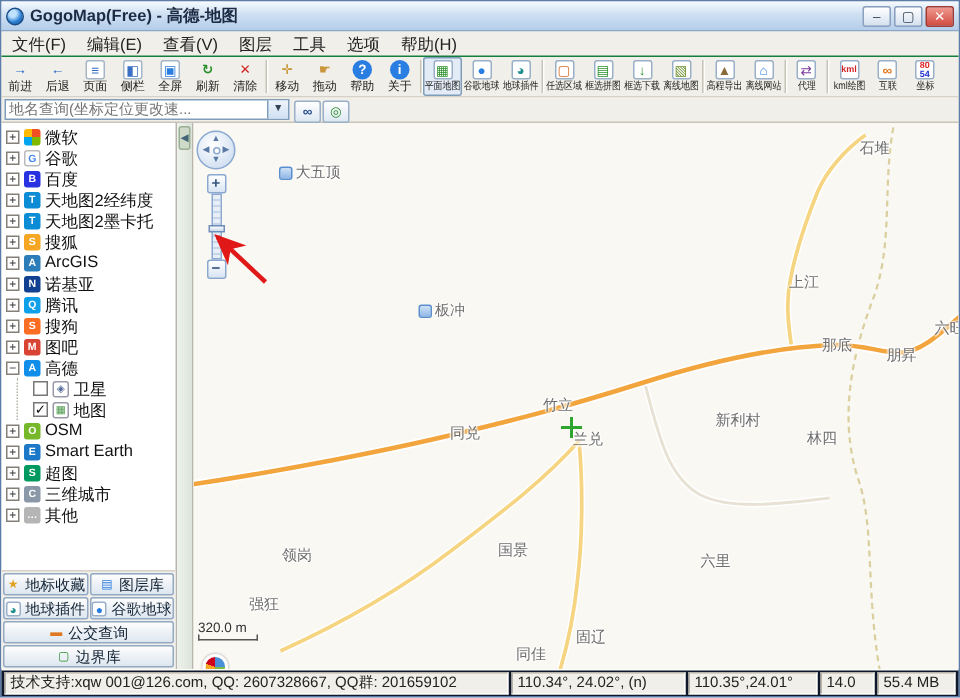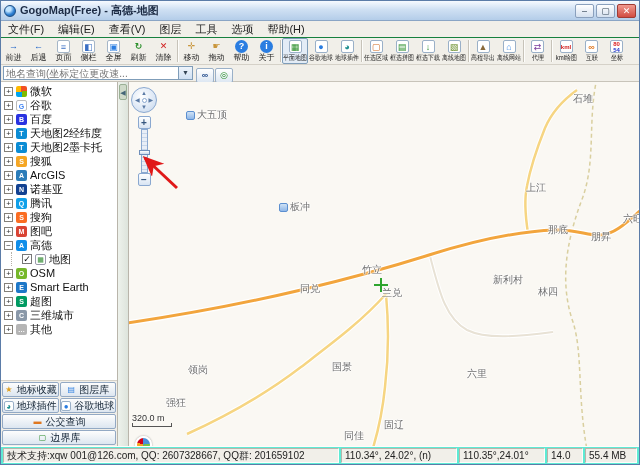--- a/index.html
+++ b/index.html
@@ -84,21 +84,21 @@
   .crosshair { position:absolute; left:245px; top:196px; width:14px; height:14px; }
   .crosshair::before { content:""; position:absolute; left:6px; top:0; width:2px; height:14px; background:#2ea52e; }
   .crosshair::after  { content:""; position:absolute; top:6px; left:0; height:2px; width:14px; background:#2ea52e; }
 
   .scale { position:absolute; left:3px; bottom:19px; font-size:9px; color:#333; text-shadow:0 0 2px #fff; }
   .scalebar { width:40px; height:4px; border:1px solid #555; border-top:0; }
   .gelogo { position:absolute; left:6px; bottom:-7px; width:17px; height:17px; border-radius:50%; border:2px solid #fff;
     background:conic-gradient(#4a90d9 0 25%, #7ac143 0 55%, #f5a623 0 80%, #d0021b 0); box-shadow:0 0 2px rgba(0,0,0,.4); }
 
   
-  .status { height:18px; flex:none; display:flex; gap:2px; padding:1px 2px; background:#5eead4; border-top:1px solid #fdfdfb; }
+  .status { height:18px; flex:none; display:flex; gap:2px; padding:1px 2px; background:#0f172a; border-top:1px solid #fdfdfb; }
   .seg { border:1px solid; border-color:#b8b4aa #fdfdfb #fdfdfb #b8b4aa; background:#f1efe9;
     font-size:10px; line-height:13px; padding:0 3px; color:#222; white-space:nowrap; overflow:hidden; flex:none; }
   .seg.grow { flex:1; }
 </style>
 </head>
 <body>
 
 <div class="window">
 
   <div class="titlebar">
@@ -299,20 +299,25 @@
             <span class="expander">+</span>
             <span class="ticon" style="background: rgb(217, 67, 51);">M</span>
             <span>图吧</span>
           </div>
           <div class="trow">
             <span class="expander">−</span>
             <span class="ticon" style="background: rgb(16, 142, 233);">A</span>
             <span>高德</span>
           </div>
           <div class="childwrap">
+            <div class="trow child">
+              <span class="cbox"></span>
+              <span class="ic ticon" style="background: rgb(255, 255, 255); color: rgb(85, 106, 153); border: 1px solid rgb(153, 153, 170); line-height: 9px;">◈</span>
+              <span>卫星</span>
+            </div>
             <div class="trow child">
               <span class="cbox">✓</span>
               <span class="ic ticon" style="background: rgb(255, 255, 255); color: rgb(58, 143, 58); border: 1px solid rgb(153, 153, 170); line-height: 9px;">▦</span>
               <span>地图</span>
             </div>
           </div>
           <div class="trow">
             <span class="expander">+</span>
             <span class="ticon" style="background: rgb(118, 184, 42);">O</span>
             <span>OSM</span>
@@ -411,21 +416,21 @@
           </div>
           <div class="maplabel" style="left: 233px; top: 181px;">
             <span>竹立</span>
           </div>
           <div class="maplabel" style="left: 171px; top: 200px;">
             <span>同兑</span>
           </div>
           <div class="maplabel" style="left: 253px; top: 204px;">
             <span>兰兑</span>
           </div>
-          <div class="maplabel" style="left: 364px; top: 191px;">
+          <div class="maplabel" style="left: 348px; top: 191px;">
             <span>新利村</span>
           </div>
           <div class="maplabel" style="left: 409px; top: 203px;">
             <span>林四</span>
           </div>
           <div class="maplabel" style="left: 338px; top: 245px; margin-top: 40px;">
             <span>六里</span>
           </div>
           <div class="maplabel" style="left: 59px; top: 281px;">
             <span>领岗</span>

